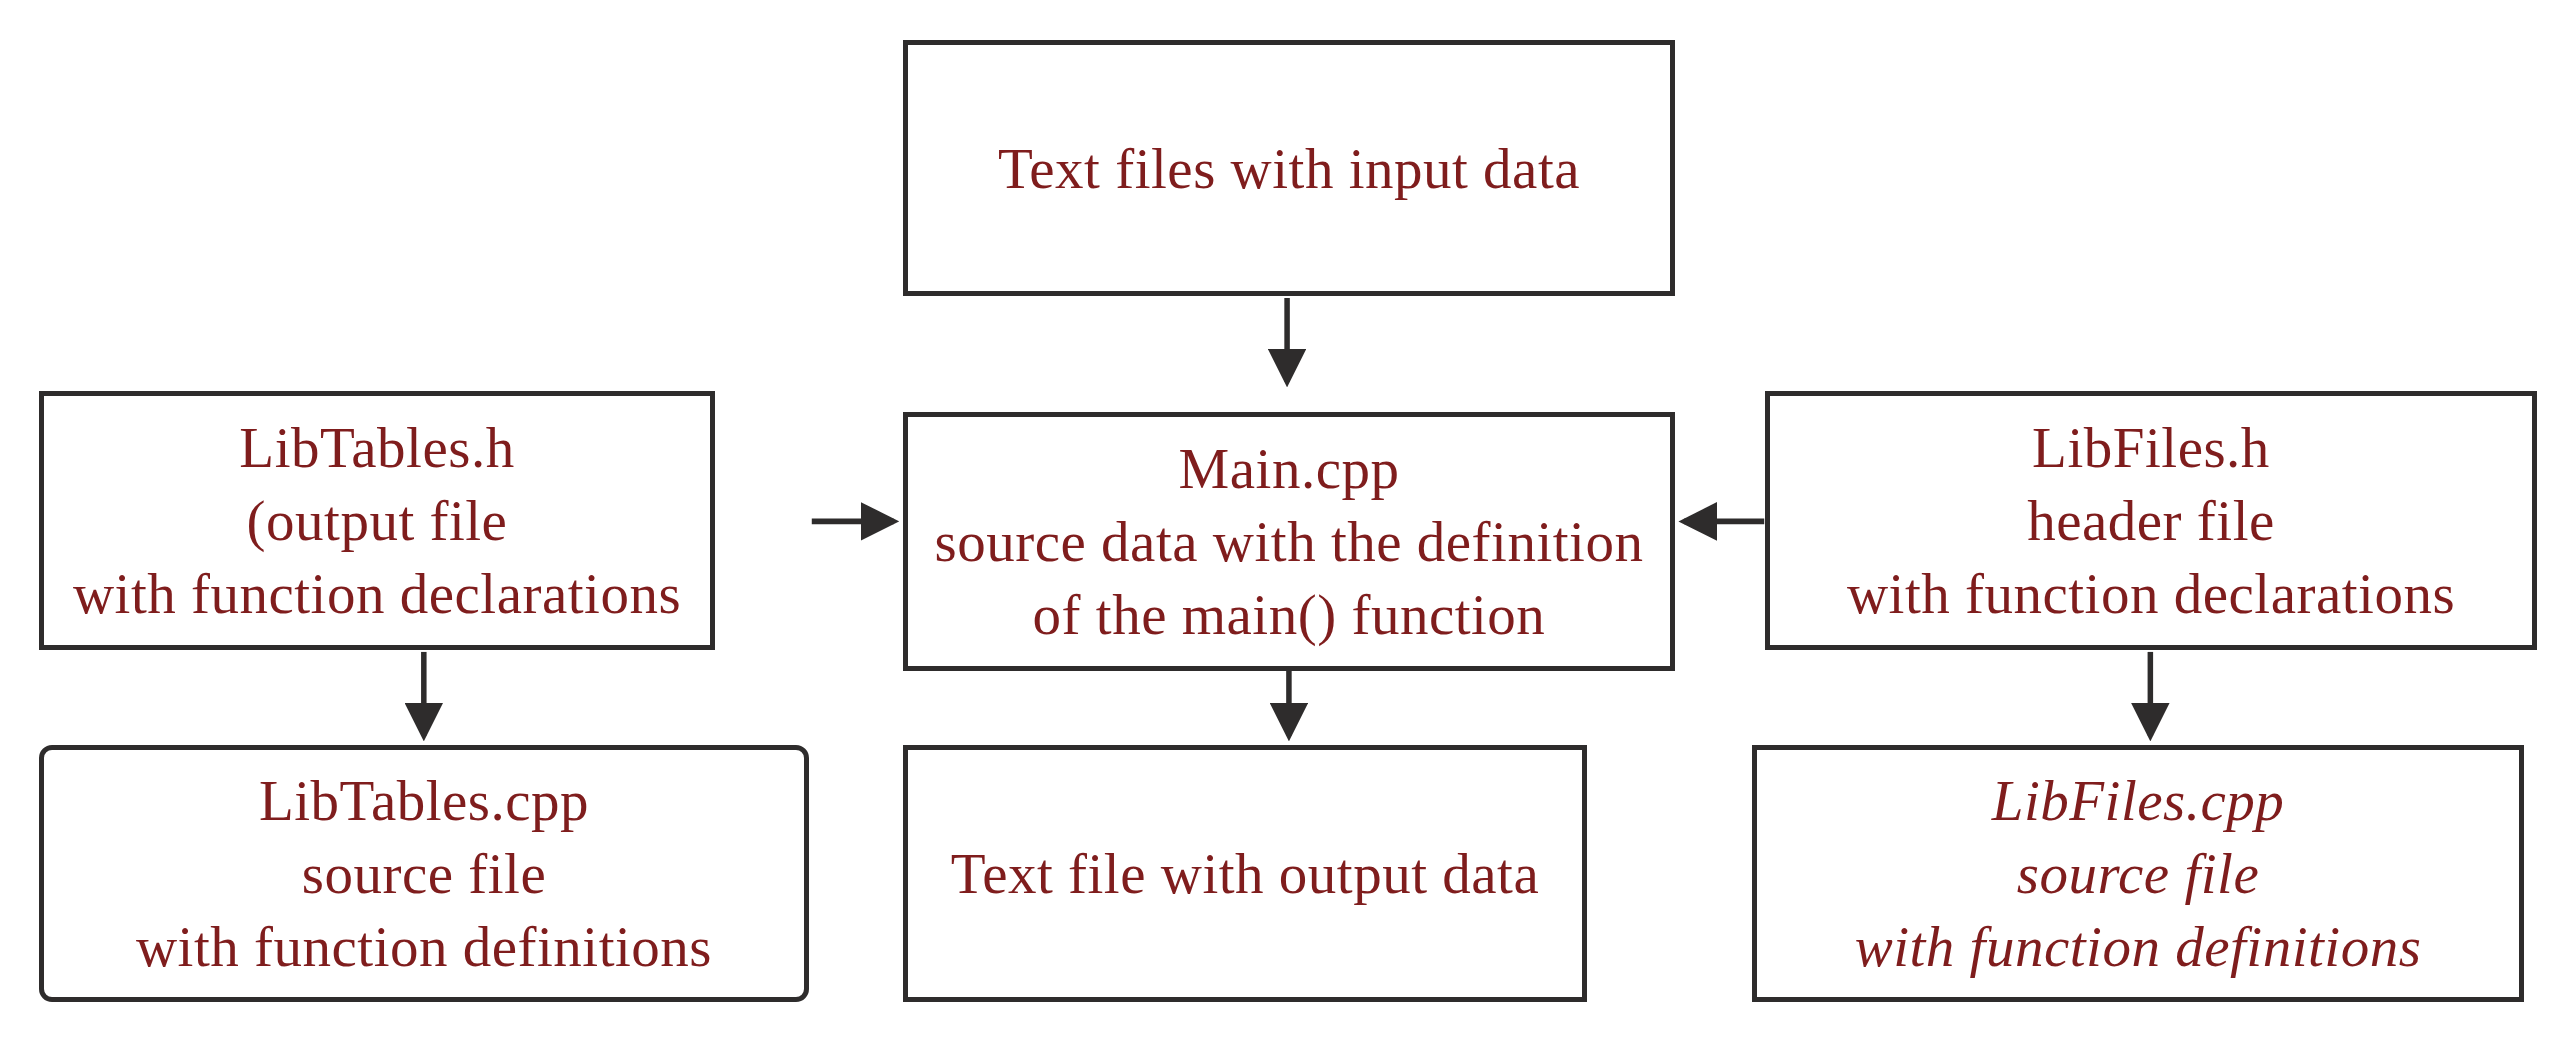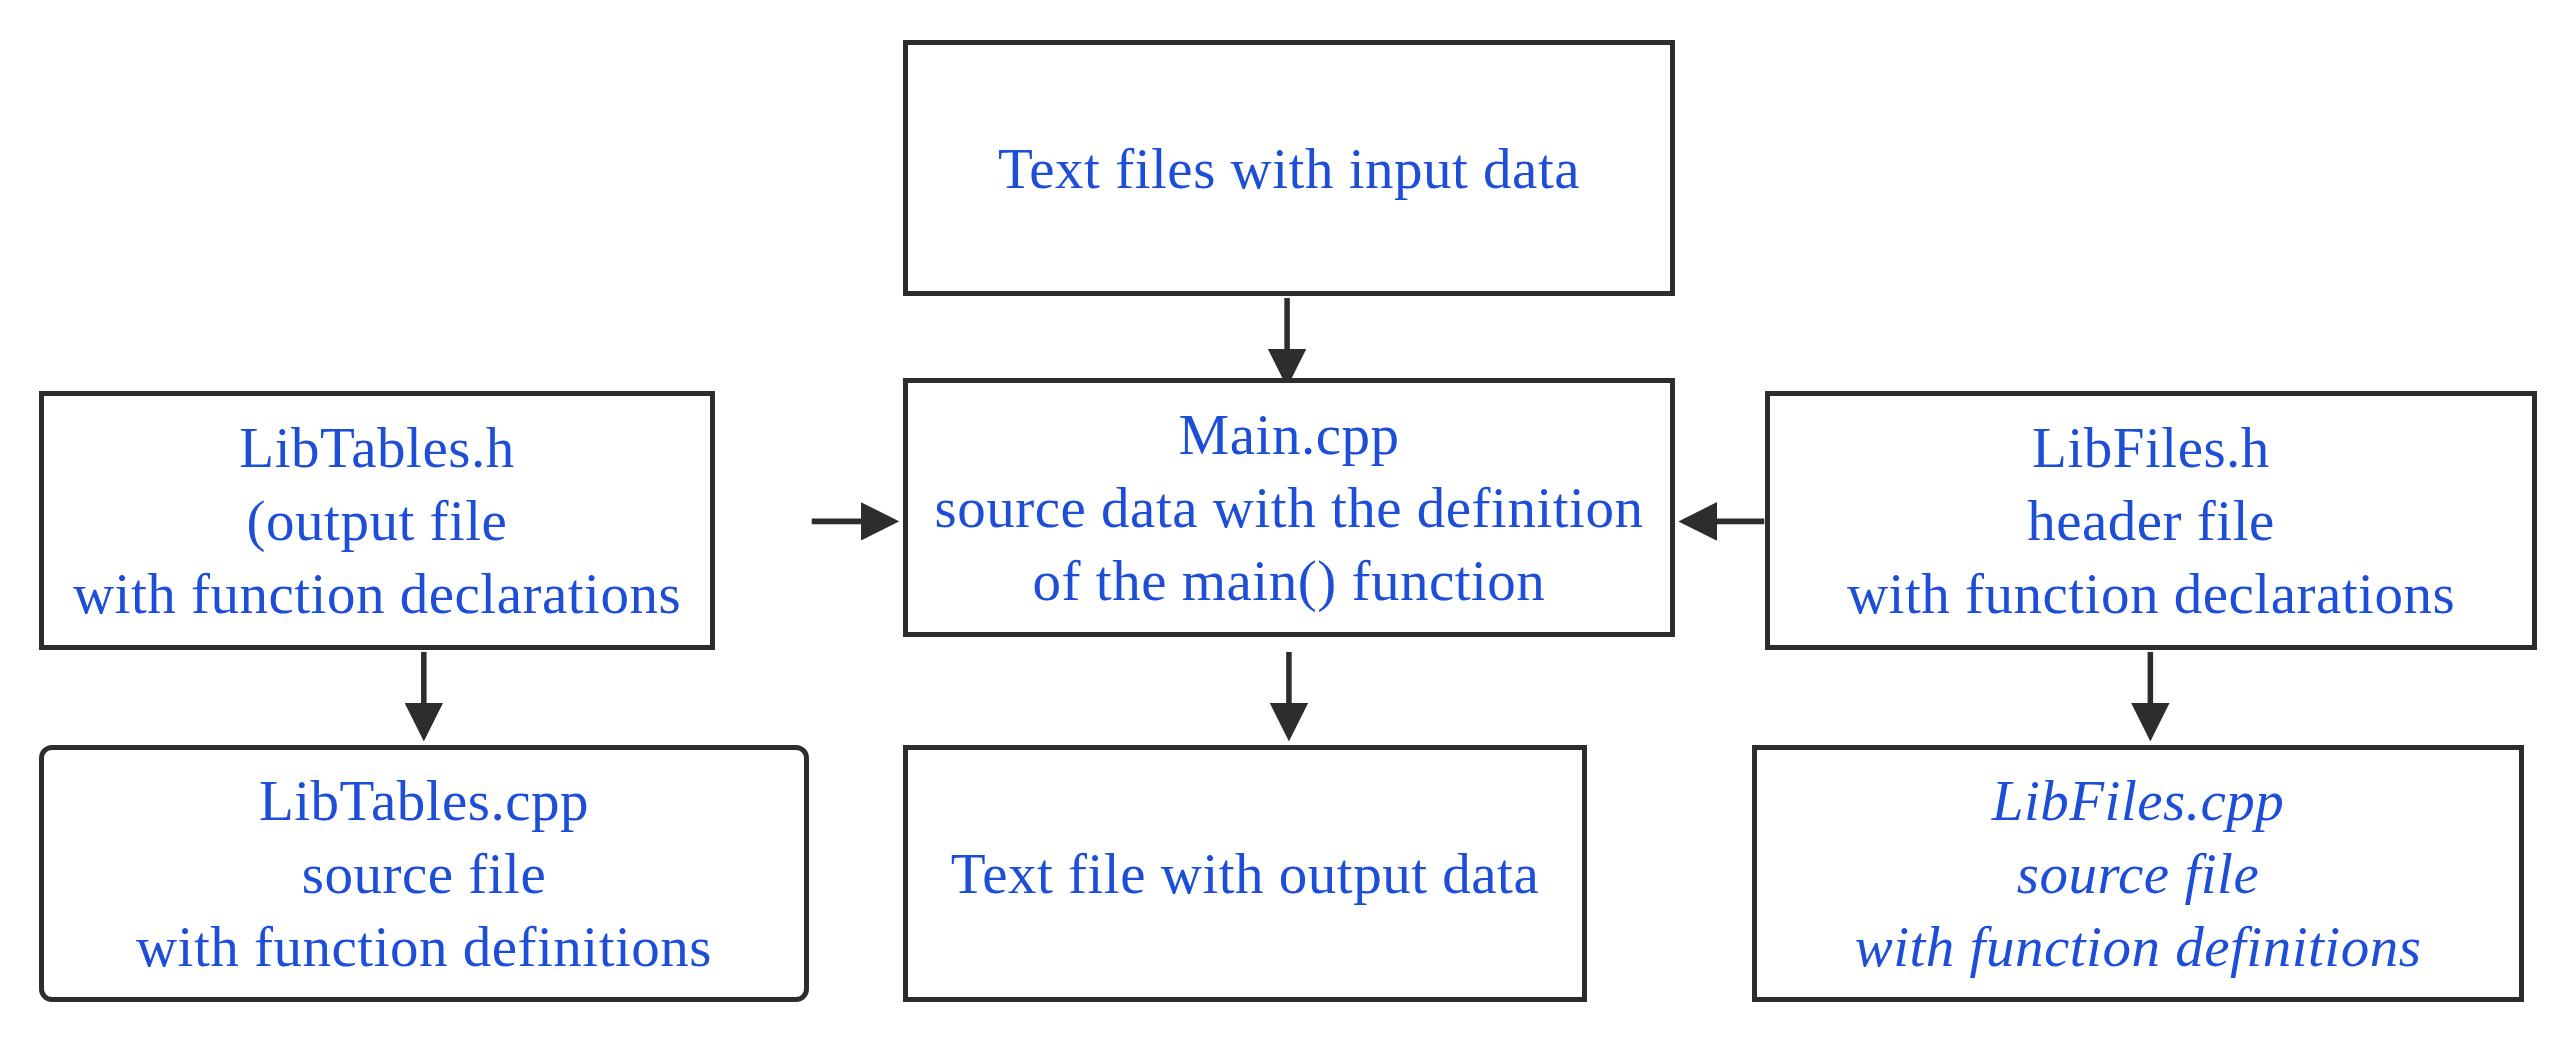--- a/index.html
+++ b/index.html
@@ -6,21 +6,21 @@
     margin: 0;
     padding: 0;
     background: #ffffff;
   }
   .canvas {
     position: relative;
     width: 2576px;
     height: 1040px;
     background: #ffffff;
     font-family: "Liberation Serif", "DejaVu Serif", serif;
-    color: #1d4ed8;
+    color: #7f1d1d;
     overflow: hidden;
   }
   .arrow-layer {
     position: absolute;
     left: 0;
     top: 0;
     width: 2576px;
     height: 1040px;
   }
   .node {
@@ -36,21 +36,21 @@
   }
   .node .line {
     font-size: 57px;
     line-height: 73px;
     white-space: nowrap;
     letter-spacing: 0.5px;
   }
   
   .n-input      { left: 903px;  top: 40px;  width: 772px; height: 256px; }
   .n-libtablesh { left: 39px;   top: 391px; width: 676px; height: 259px; }
-  .n-maincpp    { left: 903px;  top: 378px; width: 772px; height: 259px; text-align: center; }
+  .n-maincpp    { left: 903px;  top: 412px; width: 772px; height: 259px; text-align: center; }
   .n-libfilesh  { left: 1765px; top: 391px; width: 772px; height: 259px; }
   .n-libtablescpp { left: 39px;   top: 745px; width: 770px; height: 257px; border-radius: 13px; }
   .n-output       { left: 903px;  top: 745px; width: 684px; height: 257px; }
   .n-libfilescpp  { left: 1752px; top: 745px; width: 772px; height: 257px; font-style: italic; }
 </style>
 </head>
 <body>
 
 <div class="canvas">
 

